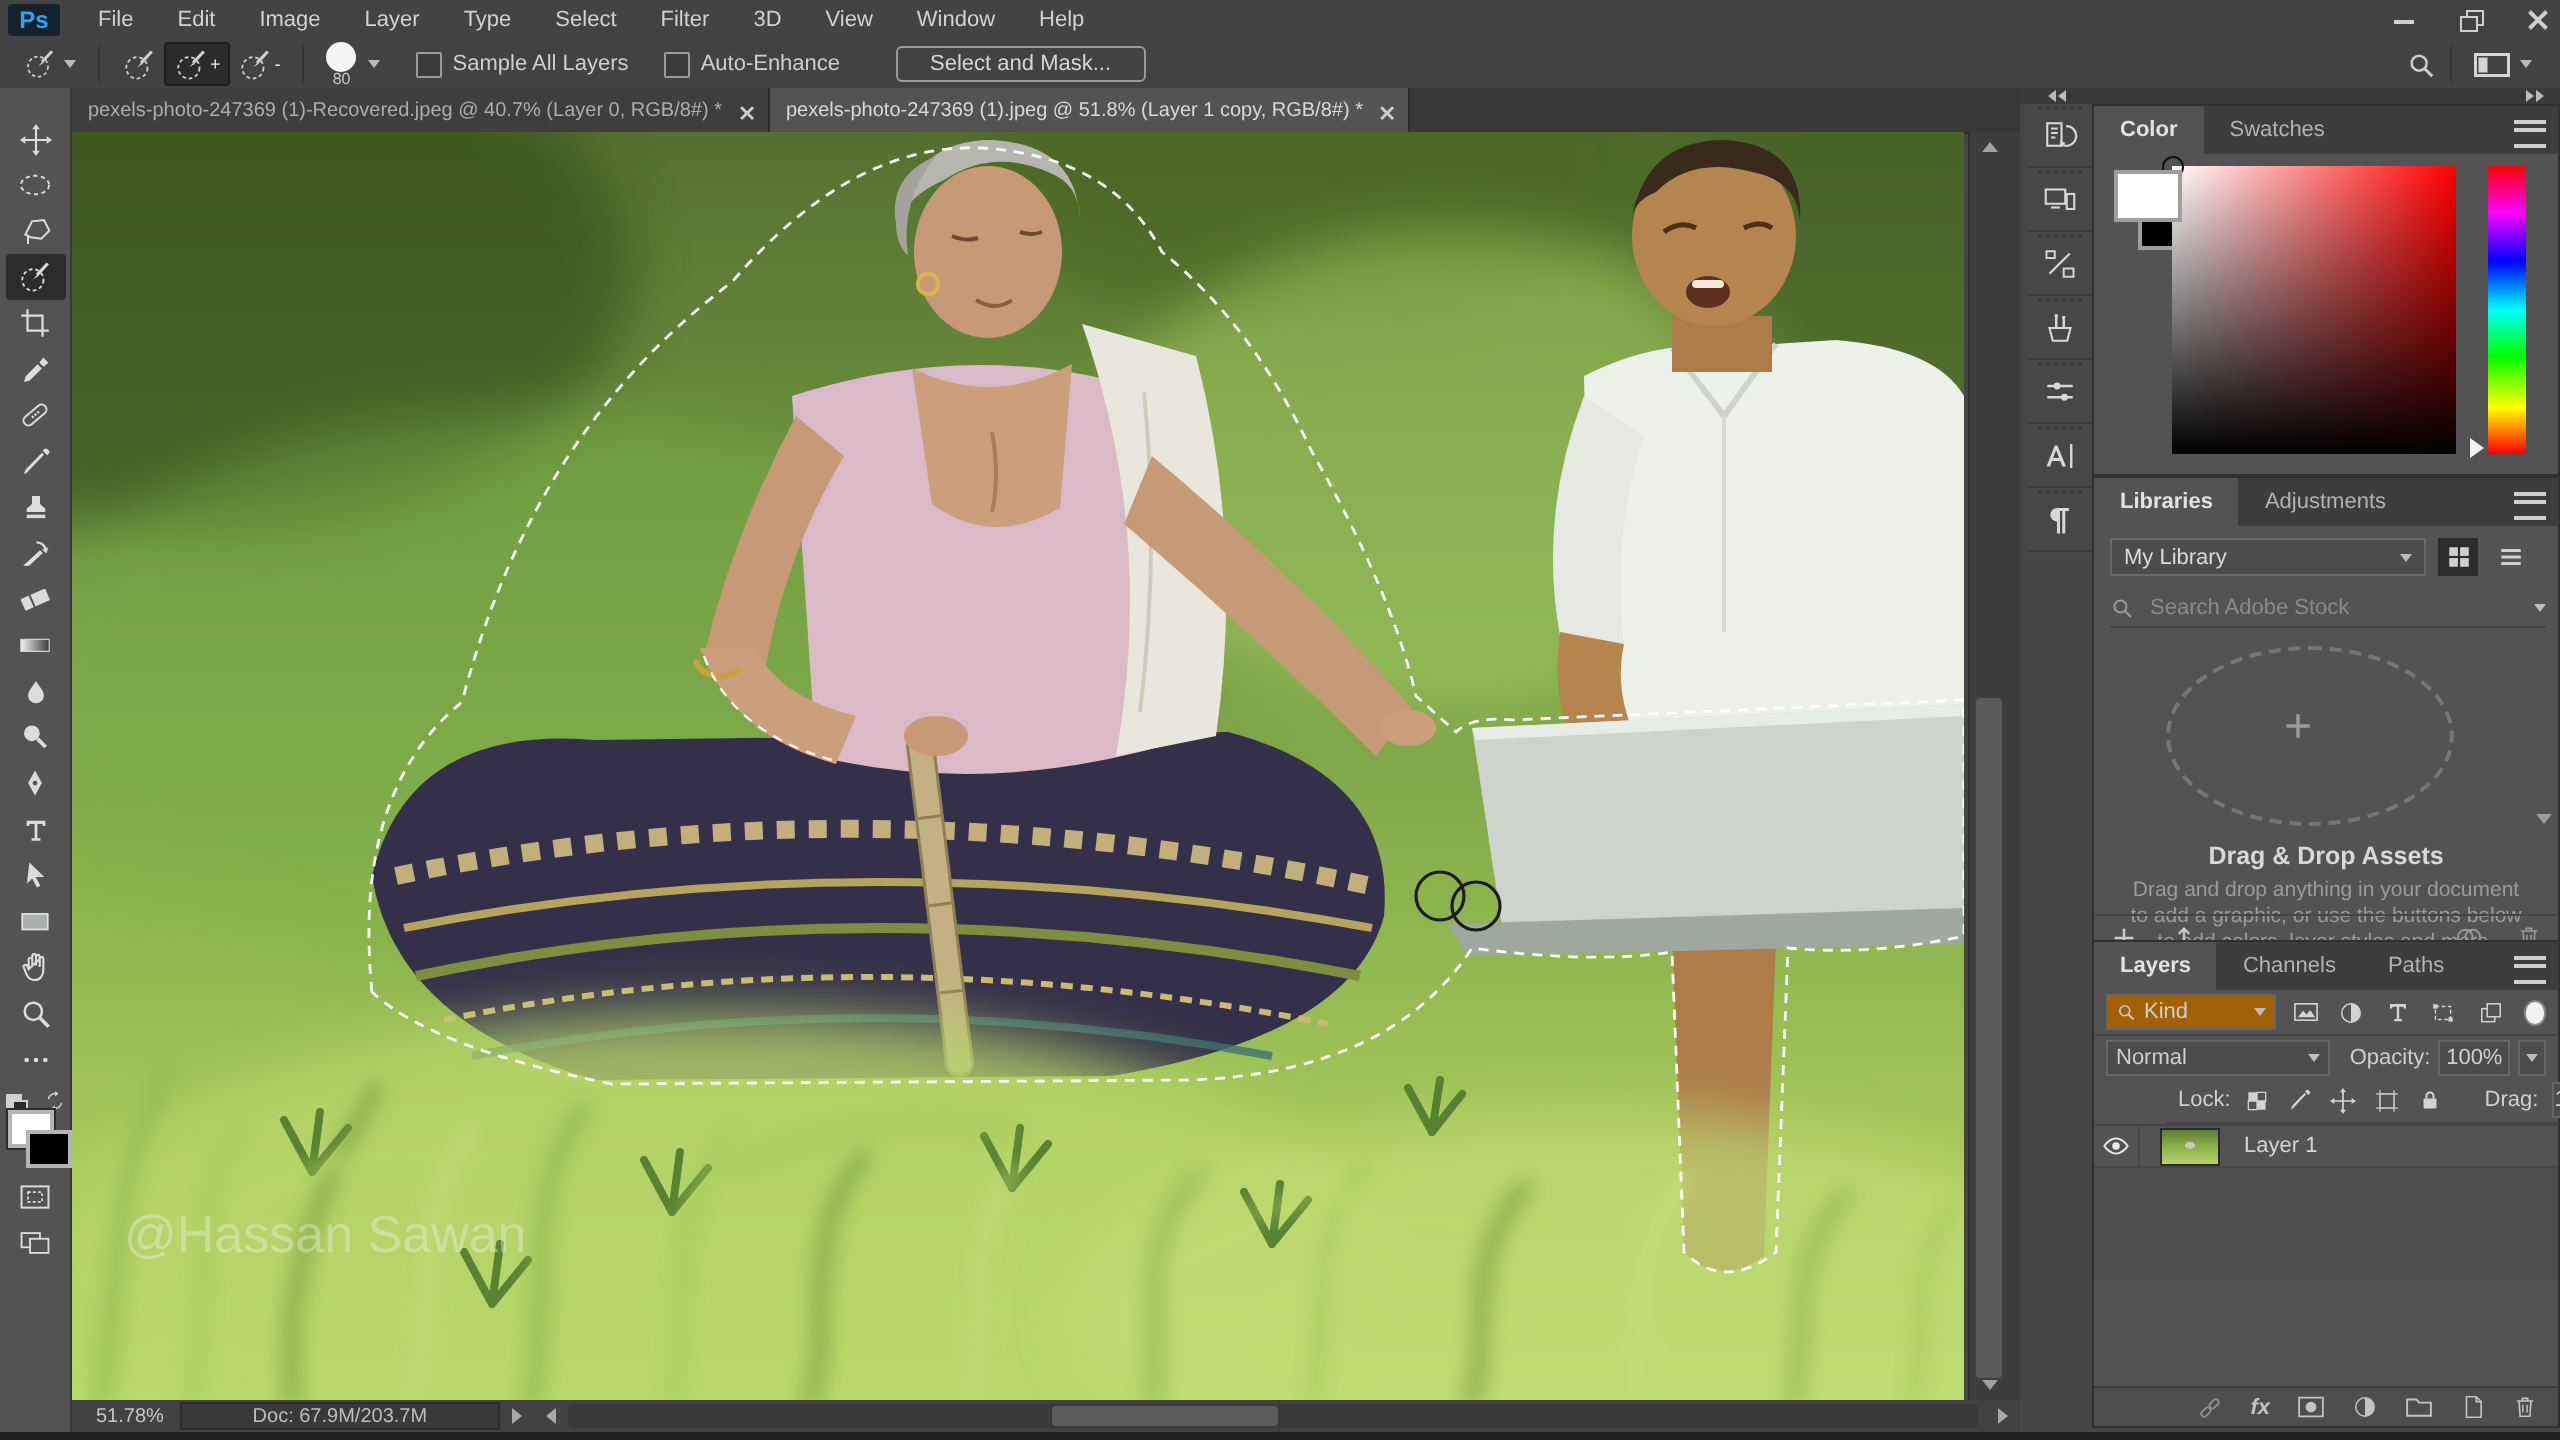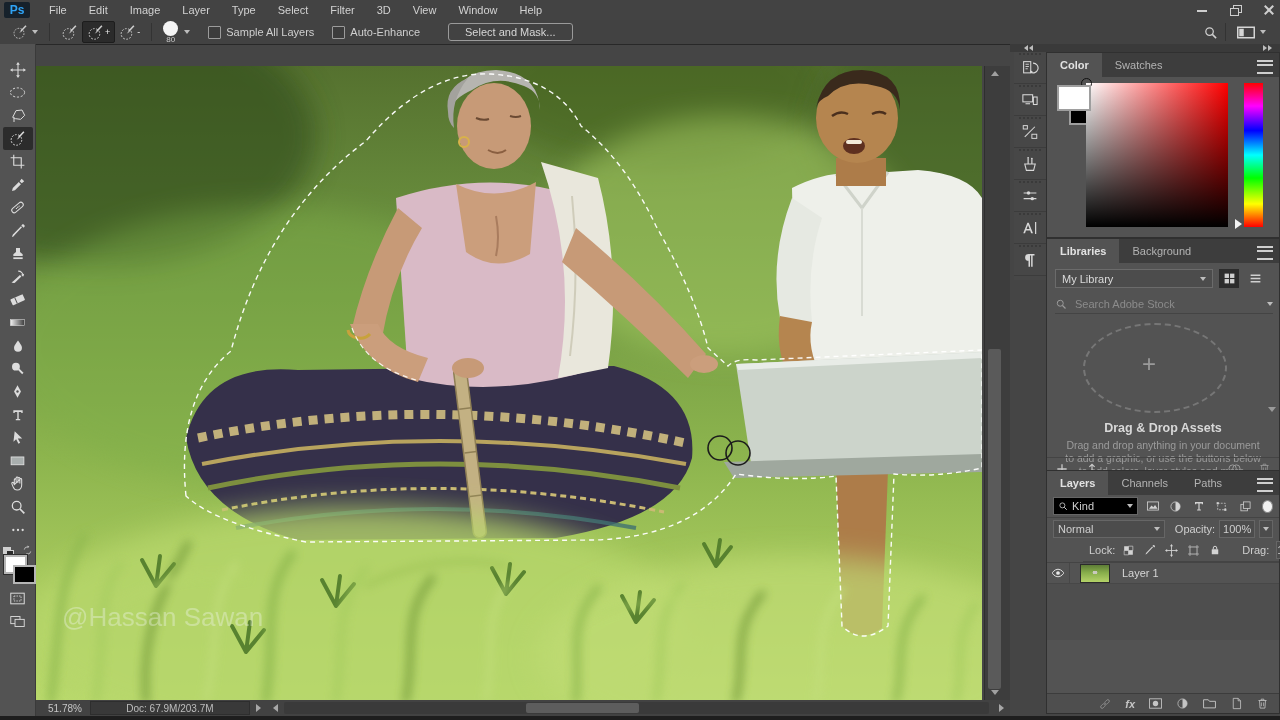--- a/index.html
+++ b/index.html
@@ -104,21 +104,21 @@
   #assetplus{position:absolute;left:95px;top:113px;color:#9a9a9a;font-size:24px;line-height:24px;}
   #libtitle{position:absolute;left:0;top:182px;width:100%;text-align:center;font-size:12.5px;color:#d8d8d8;font-weight:bold;}
   #libbody{position:absolute;left:16px;top:200px;width:200px;text-align:center;font-size:10.5px;line-height:13px;color:#9b9b9b;}
   #libbar{position:absolute;left:0;bottom:0;width:100%;height:22px;border-top:1px solid #444;display:flex;align-items:center;padding:0 8px;box-sizing:border-box;gap:16px;color:#c9c9c9;}
   #libbar .spacer{flex:1;}
   .libscrollchev{position:absolute;right:3px;top:168px;width:0;height:0;border-left:4px solid transparent;border-right:4px solid transparent;border-top:5px solid #9a9a9a;}
   
   #layerspanel{top:426px;height:244px;}
   .lrow{display:flex;align-items:center;font-size:11px;color:#cfcfcf;}
   #filterrow{height:22px;border-bottom:1px solid #444;padding:0 6px;gap:6px;}
-  #kindbox{width:88px;height:16px;border:1px solid #666;background:#000000;display:flex;align-items:center;padding:0 4px;gap:4px;justify-content:space-between;}
+  #kindbox{width:88px;height:16px;border:1px solid #666;background:#a16207;display:flex;align-items:center;padding:0 4px;gap:4px;justify-content:space-between;}
   .fbtn{width:20px;height:16px;display:flex;align-items:center;justify-content:center;color:#d3d3d3;}
   #ftoggle{width:11px;height:11px;border-radius:50%;background:#f2f2f2;border:1px solid #888;margin-left:2px;}
   #blendrow{height:21px;padding:0 6px;gap:4px;}
   #blendbox{width:120px;height:16px;border:1px solid #666;background:#4c4c4c;display:flex;align-items:center;justify-content:space-between;padding:0 4px;}
   .valbox{width:40px;height:16px;border:1px solid #666;background:#4c4c4c;display:flex;align-items:center;justify-content:center;}
   .chevbox{width:14px;height:16px;border:1px solid #666;background:#4c4c4c;display:flex;align-items:center;justify-content:center;}
   #lockrow{height:22px;border-bottom:1px solid #444;padding:0 6px;gap:7px;margin-left:36px;}
   .layer{height:20px;display:flex;align-items:center;gap:6px;font-size:11px;color:#d6d6d6;border-bottom:1px solid #474747;padding-right:4px;}
   .layer.selected{background:#6d6d6d;color:#f0f0f0;}
   .eyebox{width:22px;height:20px;display:flex;align-items:center;justify-content:center;border-right:1px solid #474747;color:#e8e8e8;flex:0 0 auto;}
@@ -553,20 +553,30 @@
           <use href="#s-qmask"></use>
         </svg>
       </div>
   <div class="tbtn">
         <svg class="ic" width="17" height="17">
           <use href="#s-screen"></use>
         </svg>
       </div>
 </div>
 
+<div id="tabbar" class="abs">
+  <div class="dtab">
+    <span>pexels-photo-247369 (1)-Recovered.jpeg @ 40.7% (Layer 0, RGB/8#) *</span>
+    <span class="xicon"></span>
+  </div>
+  <div class="dtab active">
+    <span>pexels-photo-247369 (1).jpeg @ 51.8% (Layer 1 copy, RGB/8#) *</span>
+    <span class="xicon"></span>
+  </div>
+</div>
 
 <div id="canvas" class="abs">
 <svg width="946" height="634" viewBox="0 0 946 634">
   <defs>
     <linearGradient id="pbg" x1="0" y1="0" x2="0" y2="1">
       <stop offset="0" stop-color="#55712f"></stop>
             <stop offset=".3" stop-color="#6d9440"></stop>
       <stop offset=".62" stop-color="#8db54e"></stop>
             <stop offset=".85" stop-color="#abcc5f"></stop>
       <stop offset="1" stop-color="#b9d96c"></stop>
@@ -758,21 +768,21 @@
     <div id="cbg"></div>
     <div id="satsq"></div>
     <div id="satmark"></div>
     <div id="huestrip"></div>
     <div id="huearrow"></div>
   </div>
 
   <div id="libpanel" class="panel">
     <div class="ptabs">
       <div class="ptab active">Libraries</div>
-      <div class="ptab">Background</div>
+      <div class="ptab">Adjustments</div>
       <span class="hamb"></span>
     </div>
     <div id="libselect">
       <span>My Library</span>
       <span class="chevd"></span>
     </div>
     <div class="viewbtn" id="gridbtn">
           <svg class="ic" width="13" height="13">
             <use href="#s-grid"></use>
           </svg>

